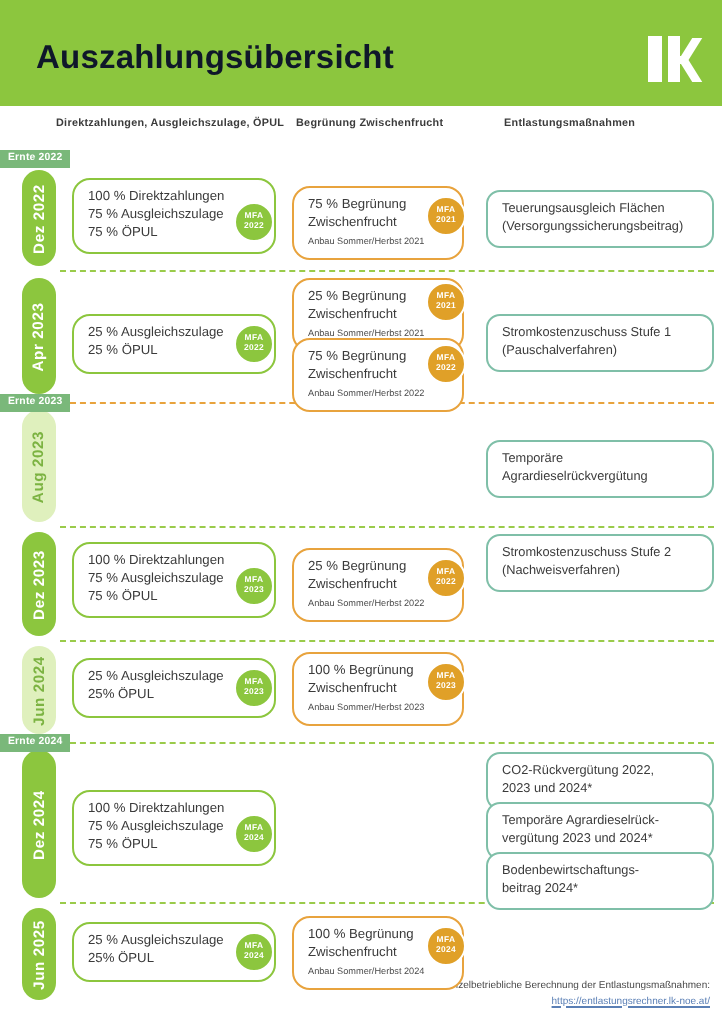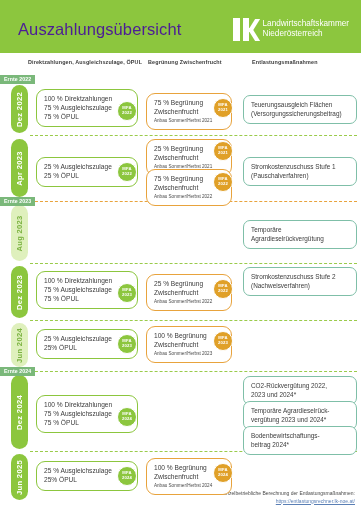--- a/index.html
+++ b/index.html
@@ -15,23 +15,23 @@
   
   .header {
     position: relative;
     height: 53px;
     background: #8cc63e;
     display: flex;
     align-items: center;
     padding: 0 12px 0 18px;
   }
   .header-title {
-    color: #4c1d95;
+    color: #0f172a;
     font-size: 16.5px;
-    font-weight: normal;
+    font-weight: bold;
     letter-spacing: .1px;
     flex: 1;
     margin-top: 6px;
   }
   .logo { display: flex; align-items: center; gap: 5px; margin-top: 5px; }
   .logo-mark {
     position: relative;
     width: 25px; height: 23px;
   }
   .logo-mark .bar-i {
@@ -198,24 +198,20 @@
 
 <div class="header">
   <div class="header-title">Auszahlungsübersicht</div>
   <div class="logo">
     <div class="logo-mark">
       <span class="bar-i"></span>
       <span class="bar-k-stem"></span>
       <span class="bar-k-up"></span>
       <span class="bar-k-dn"></span>
     </div>
-    <div class="logo-text">
-      <div>Landwirtschaftskammer</div>
-      <div>Niederösterreich</div>
-    </div>
   </div>
 </div>
 
 <div class="col-headers">
   <div class="ch ch-1">Direktzahlungen, Ausgleichszulage, ÖPUL</div>
   <div class="ch ch-2">Begrünung Zwischenfrucht</div>
   <div class="ch ch-3">Entlastungsmaßnahmen</div>
 </div>
 
 <div class="timeline">

